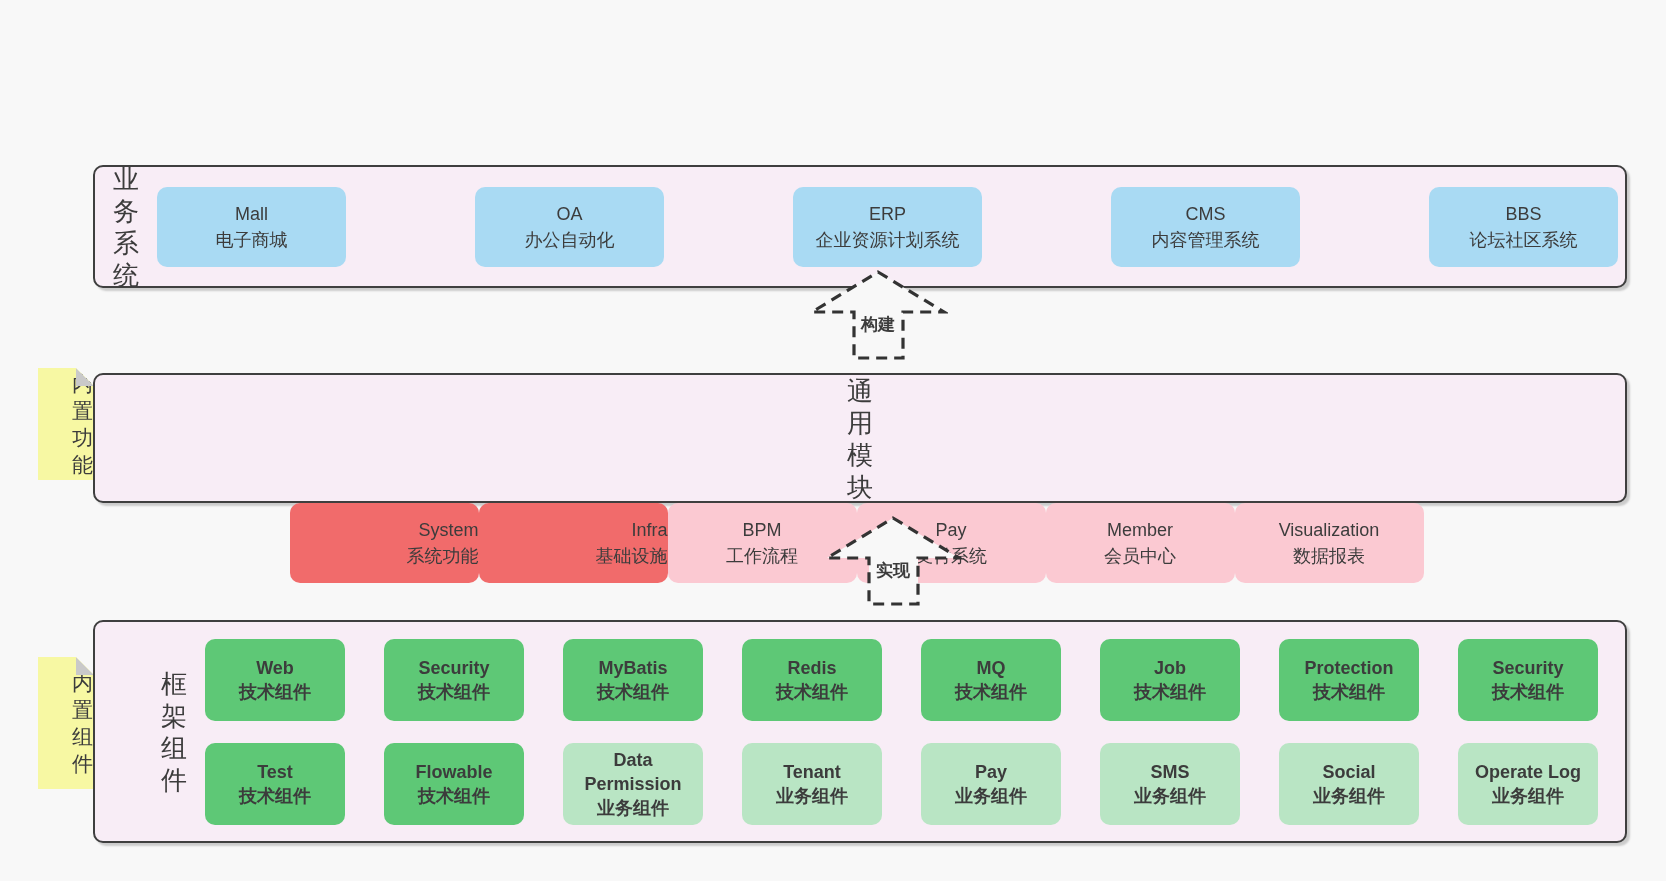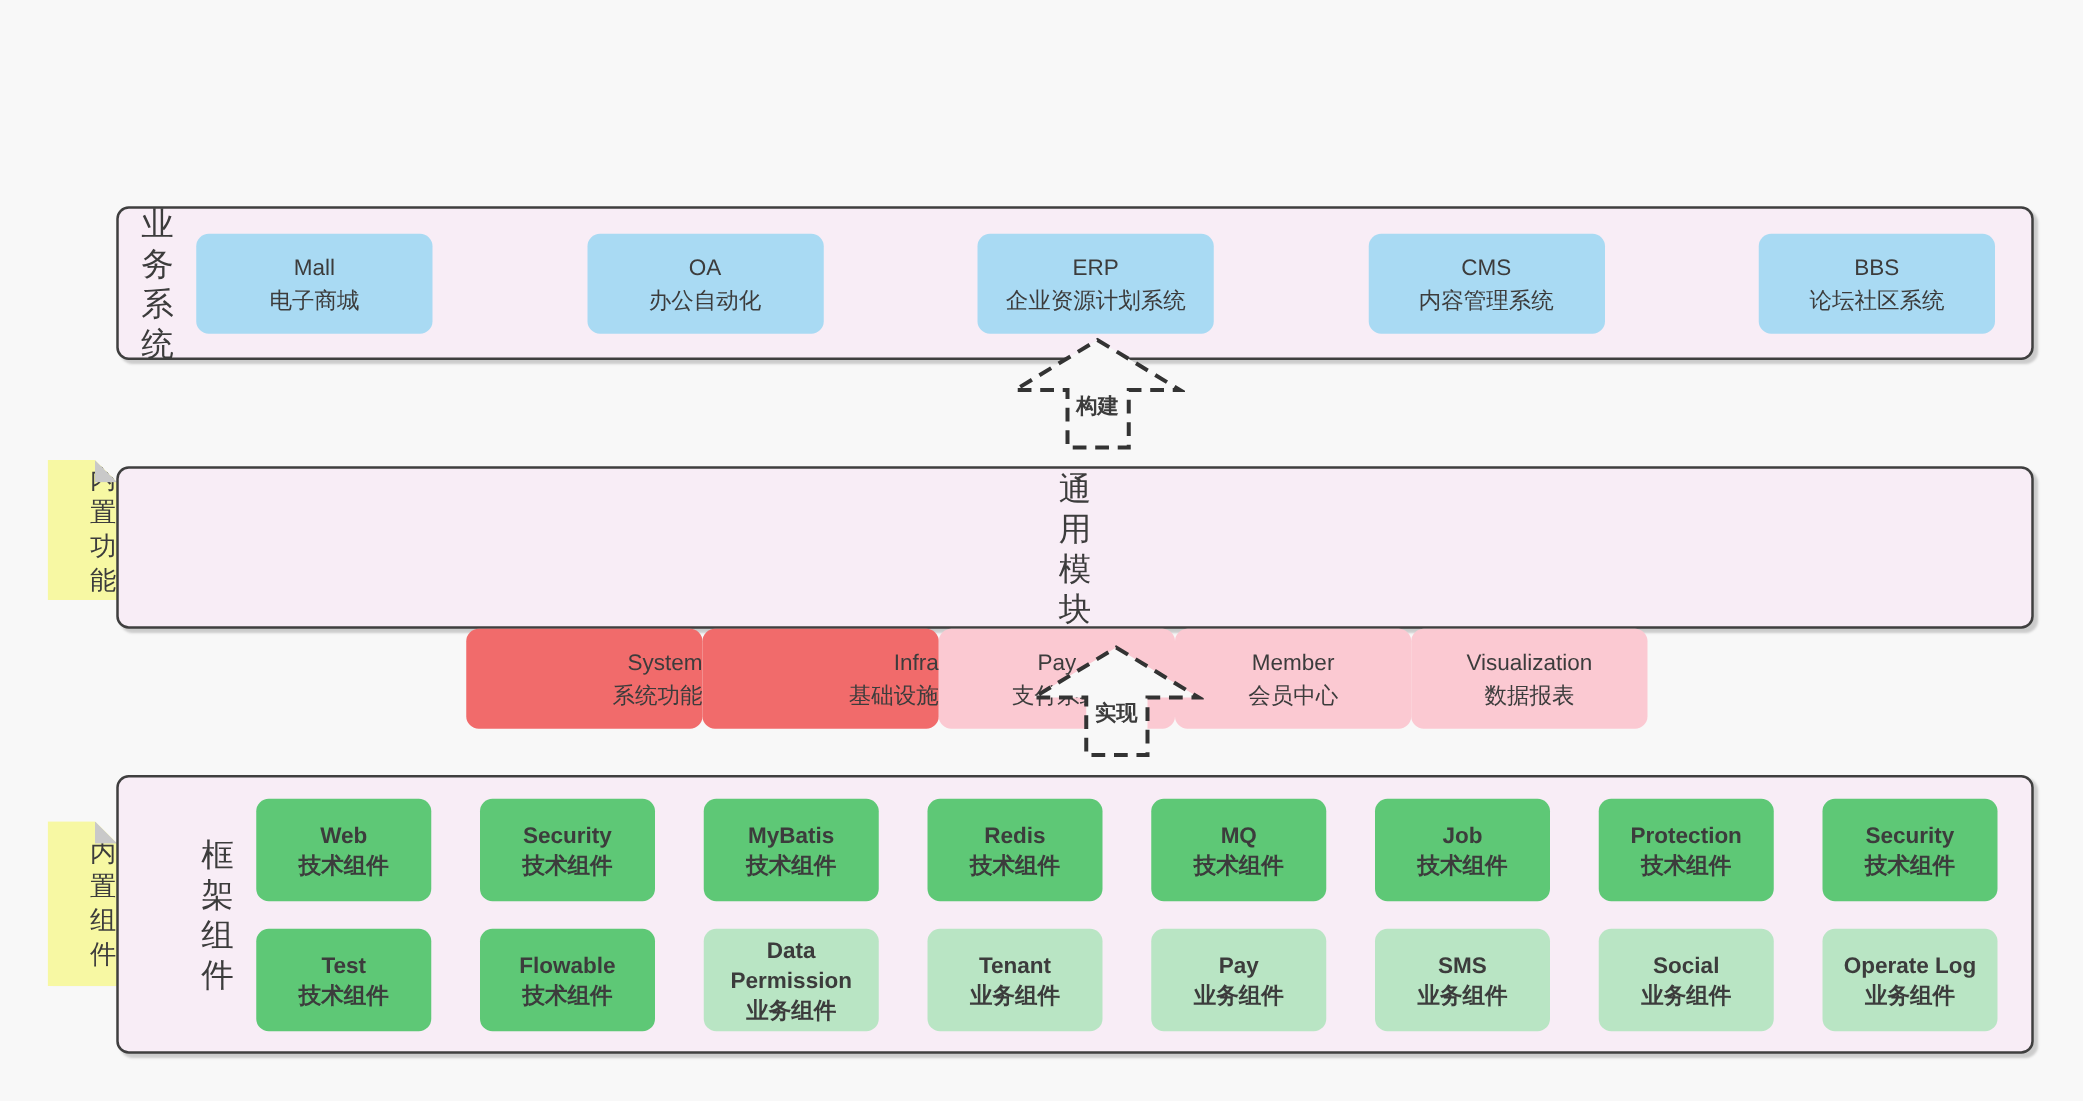--- a/index.html
+++ b/index.html
@@ -45,21 +45,21 @@
     text-align:center;
     word-break:break-all;
     color:var(--text);
   }
   .boxes{
     flex:1;
     display:flex;
     justify-content:space-between;
     align-items:center;
   }
-  .layer-1 .boxes,.layer-2 .boxes{padding-right:29px;}
+  .layer-1 .boxes,.layer-2 .boxes{padding-right:7px;}
   .rows{
     flex:1;
     display:flex;
     flex-direction:column;
     gap:22px;
     padding-right:27px;
     font-weight:bold;
   }
   .rows .boxes{width:100%;}
   .box{
@@ -185,20 +185,24 @@
   <div class="boxes">
     <div class="box red">
       <div>System</div>
       <div>系统功能</div>
     </div>
     <div class="box red">
       <div>Infra</div>
       <div>基础设施</div>
     </div>
     <div class="box pink">
+      <div>BPM</div>
+      <div>工作流程</div>
+    </div>
+    <div class="box pink">
       <div>Pay</div>
       <div>支付系统</div>
     </div>
     <div class="box pink">
       <div>Member</div>
       <div>会员中心</div>
     </div>
     <div class="box pink">
       <div>Visualization</div>
       <div>数据报表</div>

